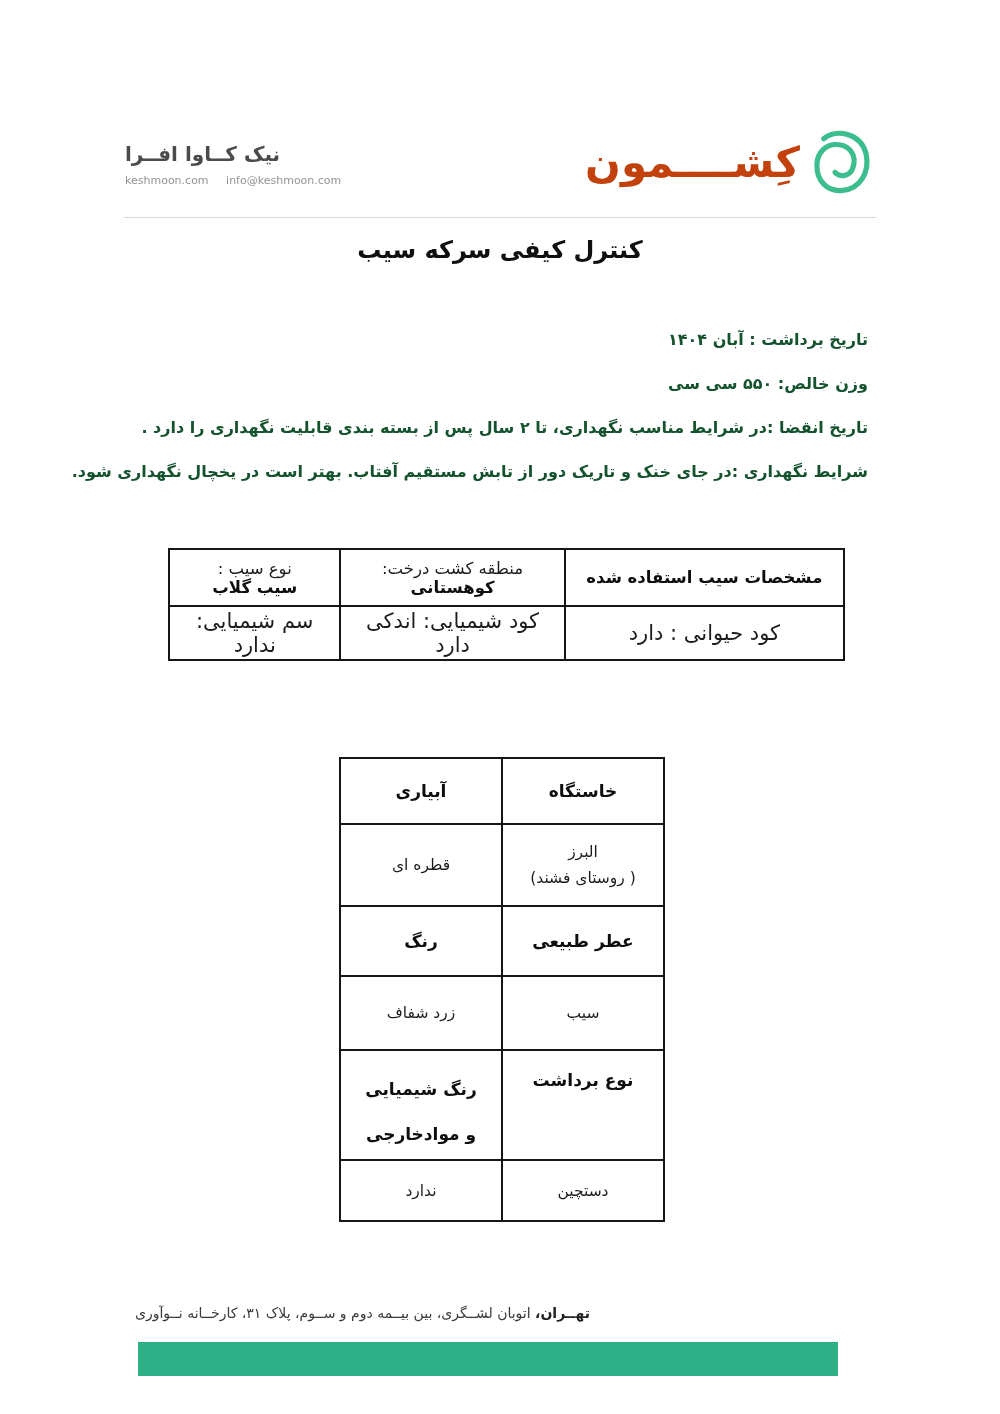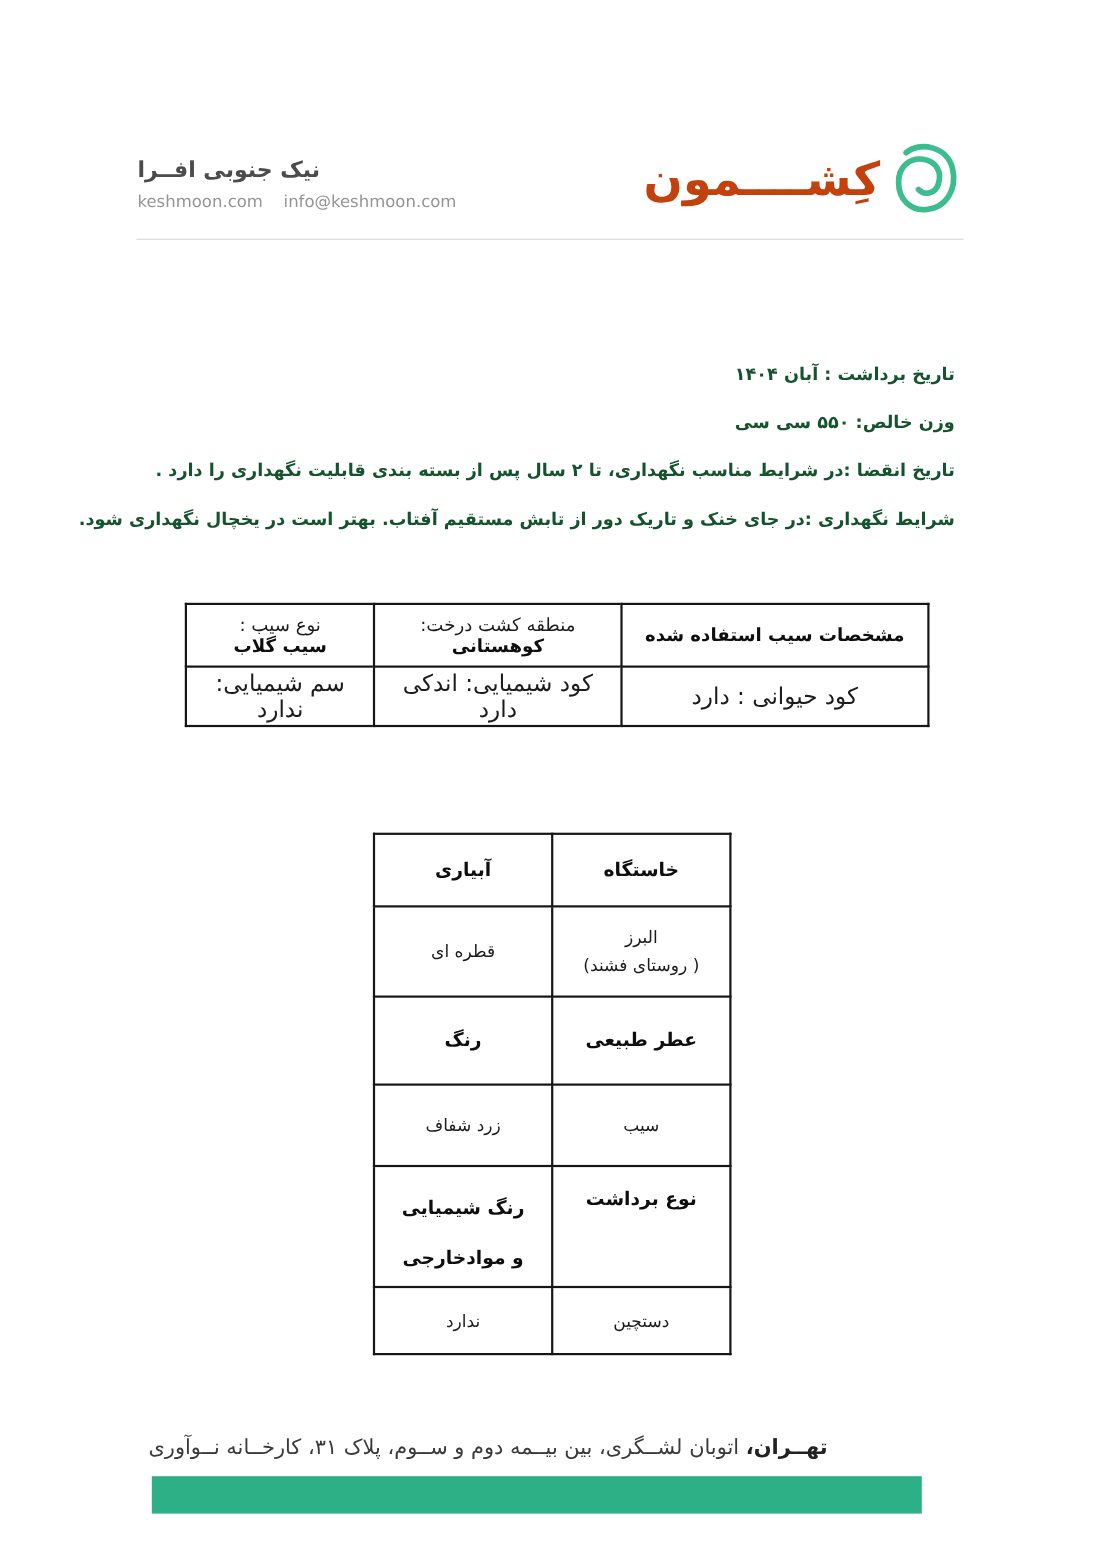--- a/index.html
+++ b/index.html
@@ -8,21 +8,21 @@
   .page {
     position:relative; width:1000px; height:1414px; margin:0 auto;
     background:#ffffff; direction:rtl; overflow:hidden;
   }
   
   .brand { position:absolute; top:126px; right:128px; display:flex; align-items:center; gap:10px; }
   .brand svg { width:62px; height:72px; }
   .wordmark { font-size:42px; font-weight:bold; color:#c2410c; letter-spacing:-1px; }
   .partner { position:absolute; top:142px; left:125px; text-align:left; }
   .partner .company { font-size:20px; font-weight:600; color:#4b4b4b; direction:rtl; display:inline-block; }
-  .partner .contacts { margin-top:8px; direction:ltr; font-size:15px; color:#949494; }
+  .partner .contacts { margin-top:8px; direction:ltr; font-size:11px; color:#949494; }
   .partner .contacts span { margin-right:14px; }
   .header-rule { position:absolute; top:217px; left:124px; right:124px; border-top:1px solid #d8d8d8; }
   
   .doc-title { position:absolute; top:236px; left:0; width:100%; text-align:center;
                font-size:24px; font-weight:bold; color:#101010; }
   
   .info { position:absolute; top:318px; right:132px; left:128px; text-align:right;
           font-size:16px; font-weight:bold; color:#14532d; }
   .info .line { line-height:44px; white-space:nowrap; }
   
@@ -31,30 +31,30 @@
   .t1 { position:absolute; top:548px; right:155px; width:677px; }
   .t1 td { font-size:21px; padding:2px 6px; }
   .t1 .hrow td { height:57px; font-size:16.5px; }
   .t1 .brow td { height:40px; }
   .t1 .c1 { width:259px; } .t1 .c2 { width:208px; } .t1 .c3 { width:159px; }
   .bold { font-weight:bold; color:#0e0e0e; }
   .t2 { position:absolute; top:757px; right:335px; width:324px; }
   .t2 td { width:162px; font-size:15.5px; padding:2px 6px; line-height:26px; }
   .t2 .hd { font-weight:bold; font-size:17px; color:#0e0e0e; }
   .t2 .r1 td { height:66px; } .t2 .r2 td { height:82px; }
-  .t2 .r3 td { height:80px; } .t2 .r4 td { height:74px; }
+  .t2 .r3 td { height:70px; } .t2 .r4 td { height:74px; }
   .t2 .r5 td { height:95px; vertical-align:top; padding-top:16px; }
   .t2 .r5 .two-line span { display:block; line-height:45px; }
   .t2 .r6 td { height:61px; }
   
   .foot-right { position:absolute; top:1279px; right:180px; text-align:right;
                 font-size:13.5px; color:#3a3a3a; line-height:25px; }
   .foot-right .b, .foot-left .b { font-weight:bold; color:#222; }
   .phone { direction:ltr; unicode-bidi:embed; display:inline-block; margin-right:10px; }
-  .foot-left { position:absolute; top:1305px; left:135px; font-size:19px; color:#3a3a3a; }
+  .foot-left { position:absolute; top:1305px; left:135px; font-size:14px; color:#3a3a3a; }
   .green-bar { position:absolute; top:1342px; left:138px; width:700px; height:34px; background:#2eb086; }
 </style>
 </head>
 <body>
 
 <div class="page">
 
   <div class="brand">
     <svg viewBox="0 0 72 80" fill="none" stroke="#3bbd8d" stroke-width="6" stroke-linecap="round">
       <path d="M 16 13
@@ -62,29 +62,30 @@
                C 70 52, 58 71, 38 73
                C 20 75, 8 62, 8 44
                C 8 28, 20 18, 34 20
                C 48 22, 54 34, 50 46
                C 47 56, 36 59, 29 52"></path>
     </svg>
     <span class="wordmark">کِشــــمون</span>
   </div>
 
   <div class="partner">
-    <span class="company">نیک جنوبی افــرا</span>
+    <span class="company">نیک کــاوا افــرا</span>
     <div class="contacts">
       <span>keshmoon.com</span>
       <span>info@keshmoon.com</span>
     </div>
   </div>
 
   <div class="header-rule"></div>
 
+  <div class="doc-title">کنترل کیفی سرکه سیب</div>
 
   <div class="info">
     <div class="line">تاریخ برداشت : آبان ۱۴۰۴</div>
     <div class="line">وزن خالص:  ۵۵۰ سی سی</div>
     <div class="line">تاریخ انقضا :در شرایط مناسب نگهداری، تا ۲ سال پس از بسته بندی قابلیت نگهداری را دارد .</div>
     <div class="line">شرایط نگهداری :در جای خنک و تاریک دور از تابش مستقیم آفتاب. بهتر است در یخچال نگهداری شود.</div>
   </div>
 
   <table class="t1" dir="rtl">
     <tbody>

